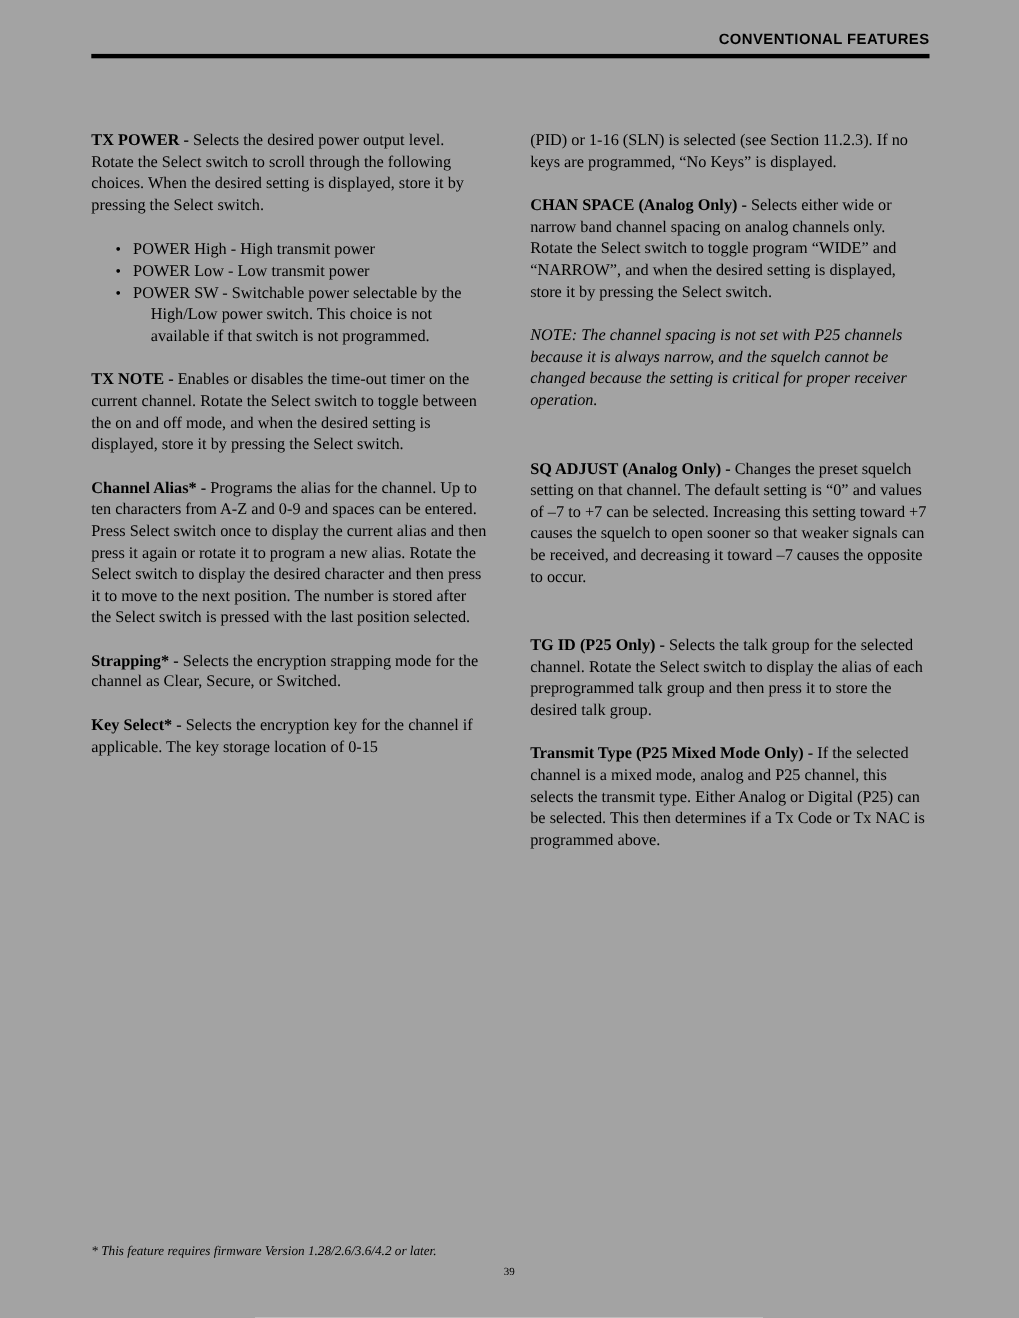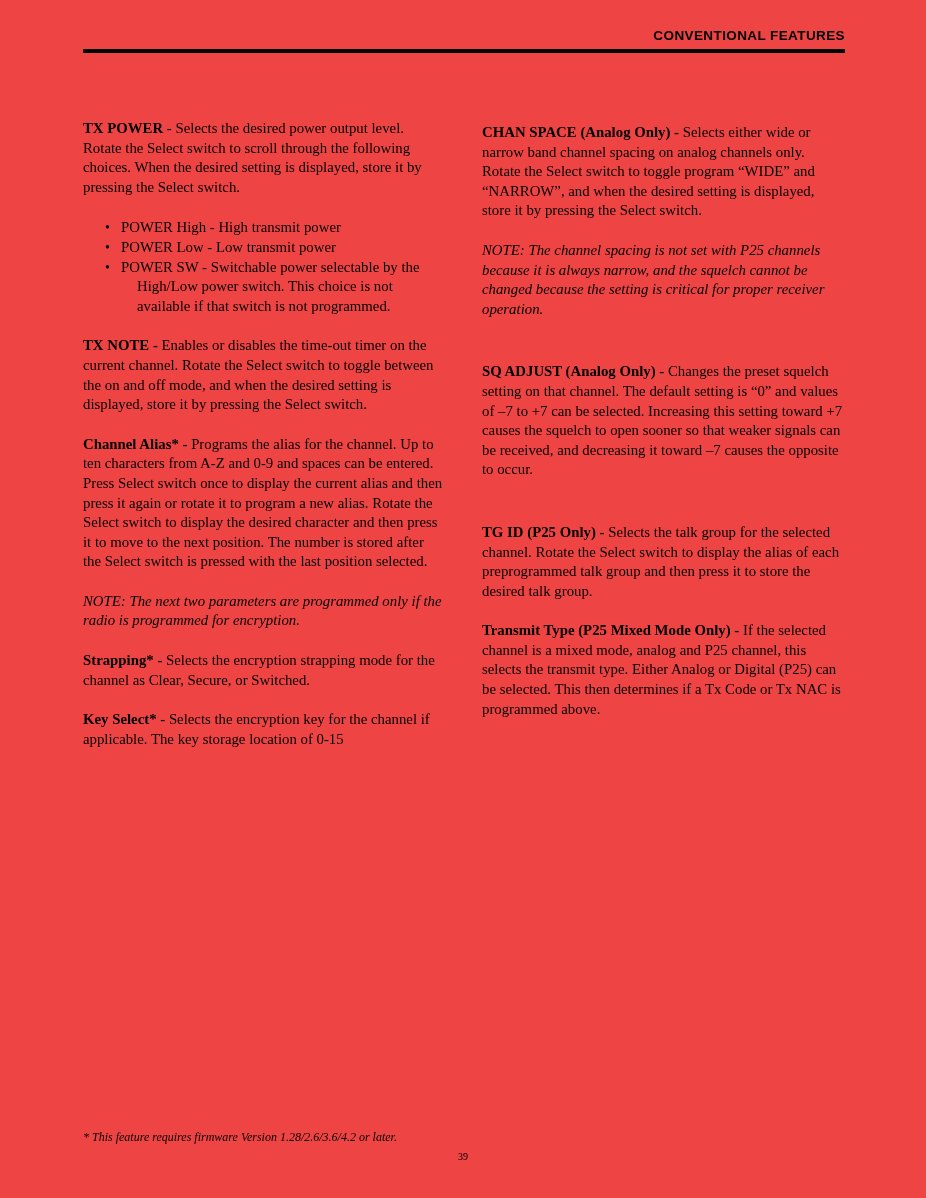--- a/index.html
+++ b/index.html
@@ -3,21 +3,21 @@
 <meta charset="utf-8">
 <style>
   * { margin: 0; padding: 0; box-sizing: border-box; }
   html, body { background: #e8e8e8; }
   body { font-family: "Liberation Serif", serif; color: #000; }
   .page {
     position: relative;
     width: 926px;
     height: 1198px;
     margin: 0 auto;
-    background: #ef4444;
+    background: #a3a3a3;
     overflow: hidden;
   }
   .page-header {
     position: absolute;
     top: 28px;
     left: 83px;
     right: 81px;
   }
   .header-title {
     text-align: right;
@@ -110,30 +110,30 @@
         <li class="bullet-item">
           <span class="dot">•</span>
           <span class="bullet-text">POWER SW - Switchable power selectable by the High/Low power switch. This choice is not available if that switch is not programmed.</span>
         </li>
       </ul>
 
       <p class="para"><span class="lead">TX NOTE - </span><span>Enables or disables the time-out timer on the current channel. Rotate the Select switch to toggle between the on and off mode, and when the desired setting is displayed, store it by pressing the Select switch.</span></p>
 
       <p class="para"><span class="lead">Channel Alias* - </span><span>Programs the alias for the channel. Up to ten characters from A-Z and 0-9 and spaces can be entered. Press Select switch once to display the current alias and then press it again or rotate it to program a new alias. Rotate the Select switch to display the desired character and then press it to move to the next position. The number is stored after the Select switch is pressed with the last position selected.</span></p>
 
-      <p class="note">NOTE: The next two parameters are programmed only if the radio is programmed for encryption.</p>
 
       <p class="para"><span class="lead">Strapping* - </span><span>Selects the encryption strapping mode for the channel as Clear, Secure, or Switched.</span></p>
 
       <p class="para"><span class="lead">Key Select* - </span><span>Selects the encryption key for the channel if applicable. The key storage location of 0-15</span></p>
 
     </section>
 
     <section class="col col-right">
 
+      <p class="para first">(PID) or 1-16 (SLN) is selected (see Section 11.2.3). If no keys are programmed, “No Keys” is displayed.</p>
 
       <p class="para"><span class="lead">CHAN SPACE (Analog Only) - </span><span>Selects either wide or narrow band channel spacing on analog channels only. Rotate the Select switch to toggle program “WIDE” and “NARROW”, and when the desired setting is displayed, store it by pressing the Select switch.</span></p>
 
       <p class="note">NOTE: The channel spacing is not set with P25 channels because it is always narrow, and the squelch cannot be changed because the setting is critical for proper receiver operation.</p>
 
       <p class="para gap-lg"><span class="lead">SQ ADJUST (Analog Only) - </span><span>Changes the preset squelch setting on that channel. The default setting is “0” and values of –7 to +7 can be selected. Increasing this setting toward +7 causes the squelch to open sooner so that weaker signals can be received, and decreasing it toward –7 causes the opposite to occur.</span></p>
 
       <p class="para gap-lg"><span class="lead">TG ID (P25 Only) - </span><span>Selects the talk group for the selected channel. Rotate the Select switch to display the alias of each preprogrammed talk group and then press it to store the desired talk group.</span></p>
 
       <p class="para"><span class="lead">Transmit Type (P25 Mixed Mode Only) - </span><span>If the selected channel is a mixed mode, analog and P25 channel, this selects the transmit type. Either Analog or Digital (P25) can be selected. This then determines if a Tx Code or Tx NAC is programmed above.</span></p>

